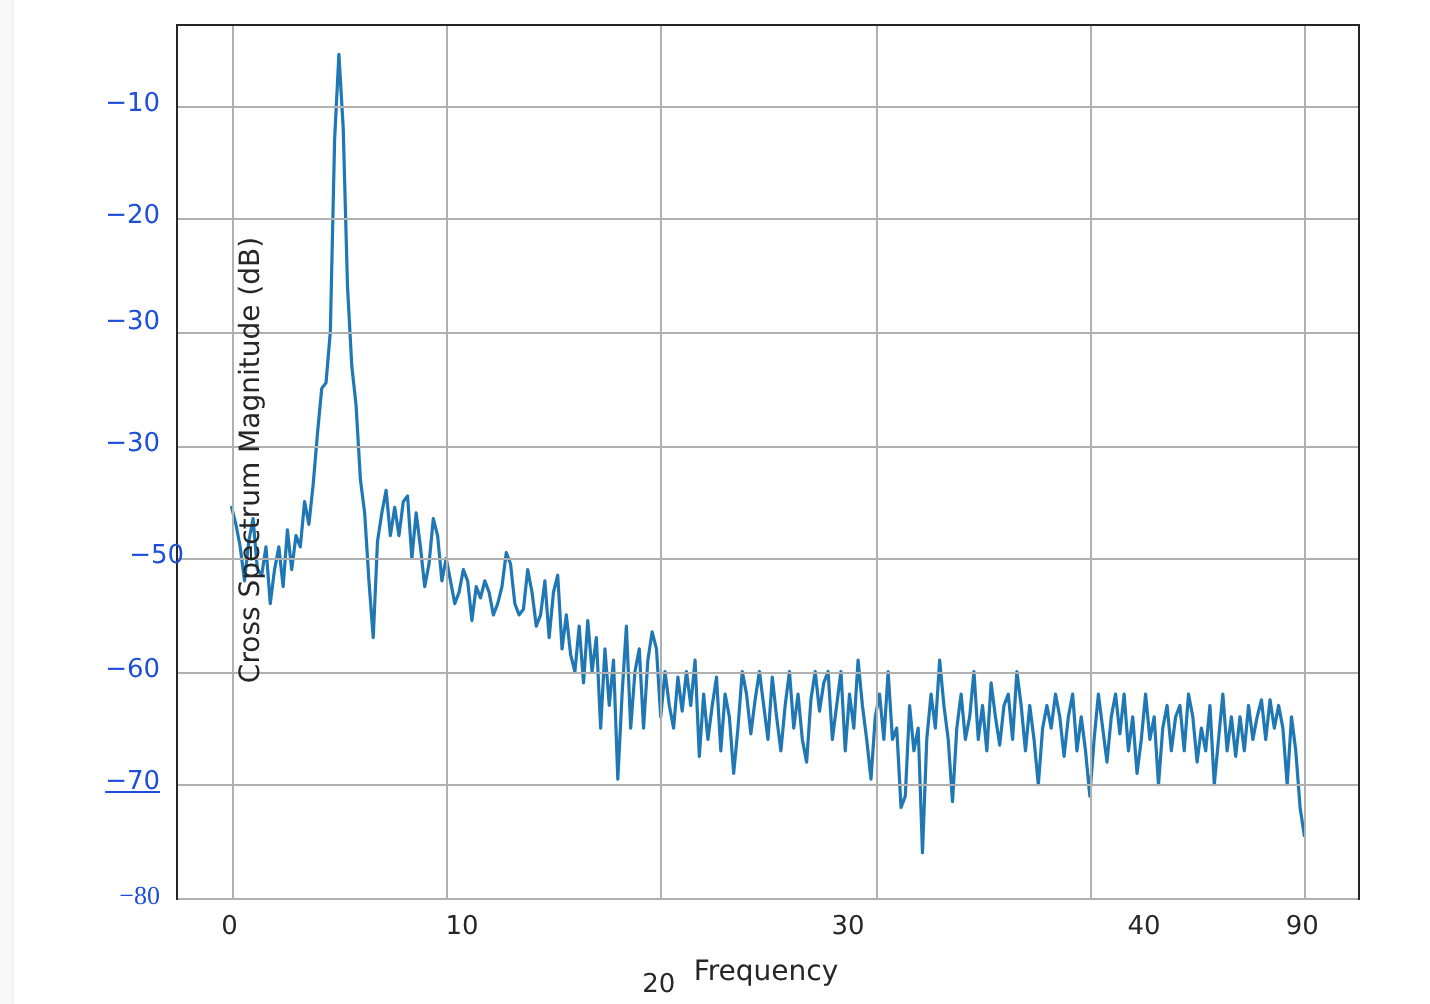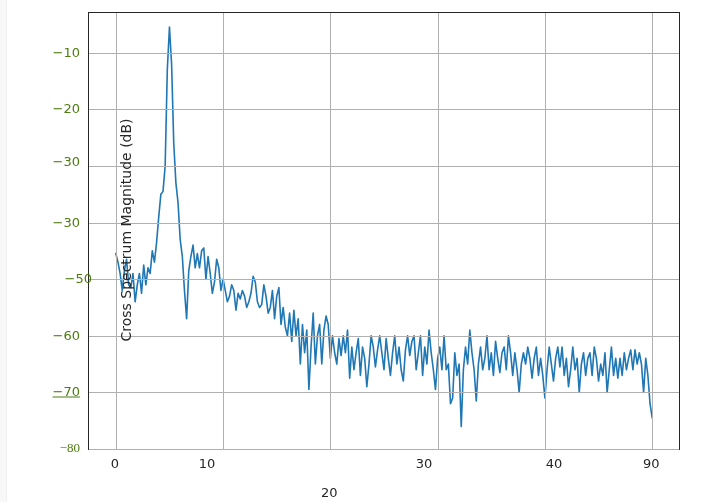--- a/index.html
+++ b/index.html
@@ -42,21 +42,21 @@
     top: 456px;
     font-size: 13px;
     transform: translateX(-50%);
     color: #262626;
   }
   .tick-label-y {
     position: absolute;
     font-size: 13px;
     text-align: right;
     transform: translateY(-50%);
-    color: #4d7c0f;
+    color: #1d4ed8;
   }
   .xlabel {
     position: absolute;
     left: 88px;
     width: 590px;
     top: 478px;
     text-align: center;
     font-size: 14px;
   }
   .ylabel {
@@ -104,31 +104,32 @@
       <div class="gridline-h" style="top: 322.753px;"></div>
       <div class="gridline-h" style="top: 266.13px;"></div>
       <div class="gridline-h" style="top: 209.506px;"></div>
       <div class="gridline-h" style="top: 152.883px;"></div>
       <div class="gridline-h" style="top: 96.2597px;"></div>
       <div class="gridline-h" style="top: 39.6364px;"></div>
     </div>
 
   <div id="xtick-container">
       <div class="tick-label-x" style="left: 114.818px;">0</div>
-      <div class="tick-label-x" style="left: 207px;">10</div>
+      <div class="tick-label-x" style="left: 231px;">10</div>
       <div class="tick-label-x" style="left: 329.364px; margin-top: 29px;">20</div>
       <div class="tick-label-x" style="left: 424px;">30</div>
-      <div class="tick-label-x" style="left: 554px;">40</div>
+      <div class="tick-label-x" style="left: 572px;">40</div>
       <div class="tick-label-x" style="left: 651.182px;">90</div>
     </div>
   <div id="ytick-container">
       <div class="tick-label-y" style="top: 448px; left: 40px; width: 40px; font-family: Liberation Serif, serif;">−80</div>
       <div class="tick-label-y" style="top: 391.377px; left: 40px; width: 40px; text-decoration: underline;">−70</div>
       <div class="tick-label-y" style="top: 334.753px; left: 40px; width: 40px;">−60</div>
       <div class="tick-label-y" style="top: 278.13px; left: 52px; width: 40px;">−50</div>
       <div class="tick-label-y" style="top: 221.506px; left: 40px; width: 40px;">−30</div>
       <div class="tick-label-y" style="top: 161px; left: 40px; width: 40px;">−30</div>
       <div class="tick-label-y" style="top: 108.26px; left: 40px; width: 40px;">−20</div>
       <div class="tick-label-y" style="top: 51.6364px; left: 40px; width: 40px;">−10</div>
     </div>
 
+  <div class="xlabel">Frequency</div>
   <div class="ylabel">Cross Spectrum Magnitude (dB)</div>
 </div>
 
 </body></html>

